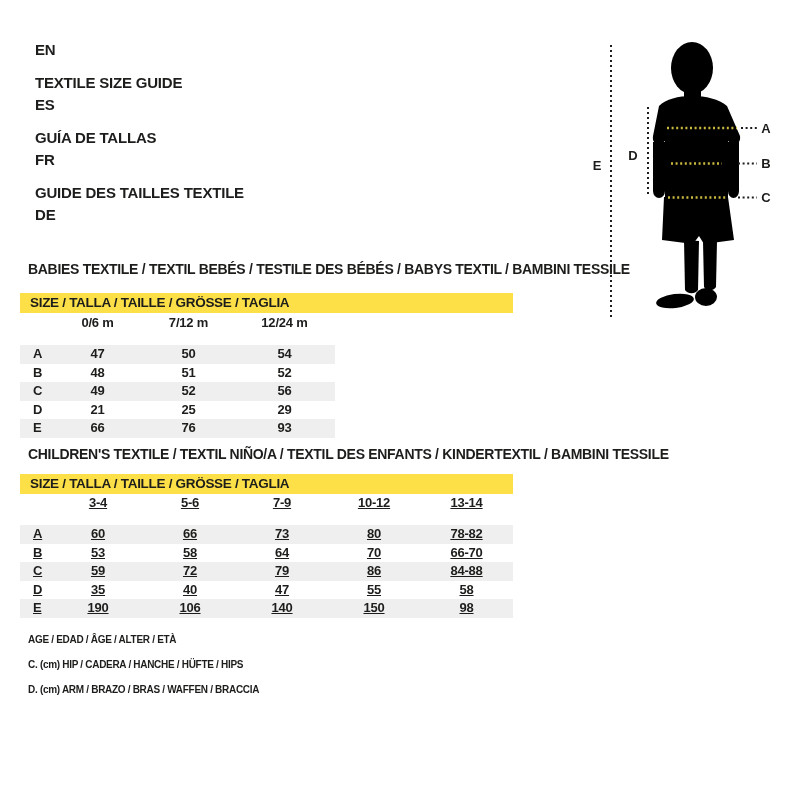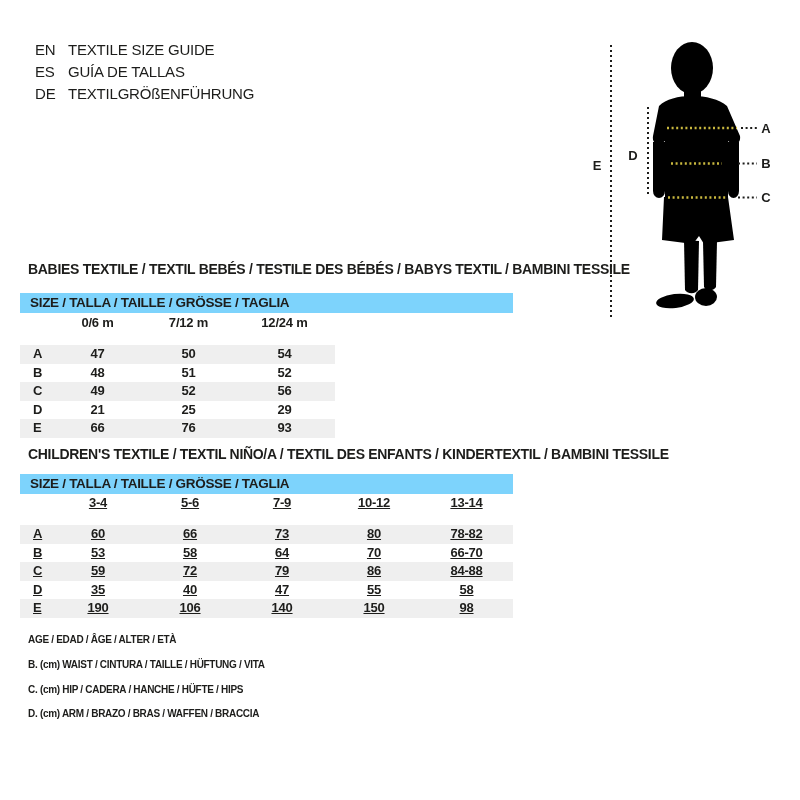--- a/index.html
+++ b/index.html
@@ -5,31 +5,31 @@
   html,body { margin:0; padding:0; }
   body {
     width:800px; height:800px; background:#ffffff;
     font-family:"Liberation Sans", sans-serif;
     color:#1d1d1b; position:relative; overflow:hidden;
   }
   .abs { position:absolute; }
 
   
   .lang-list { left:35px; top:39px; }
-  .lang-row { display:flex; line-height:22px; font-size:15px; font-weight:400; letter-spacing:-0.2px; }
+  .lang-row { display:flex; line-height:22px; font-size:15px; font-weight:700; letter-spacing:-0.2px;flex-direction:column; }
   .lang-code { width:33px; flex:0 0 33px; }
 
   
   .section-heading { font-size:14px; font-weight:700; letter-spacing:-0.3px; line-height:14px; white-space:nowrap; }
   #babies-heading { left:28px; top:262px; }
   #children-heading { left:28px; top:447px;text-align:center; }
 
   
   .size-bar {
-    background:#7dd3fc; height:20px; line-height:20px; padding-left:10px;
+    background:#fde047; height:20px; line-height:20px; padding-left:10px;
     font-size:13.5px; font-weight:700; letter-spacing:-0.3px; width:483px;
   }
   #babies-bar { left:20px; top:293px; }
   #children-bar { left:20px; top:474px; }
 
   
   .grid-row { display:grid; }
   .babies-cols { grid-template-columns:32px 91px 91px 101px; width:315px; }
   .children-cols { grid-template-columns:32px 92px 92px 92px 92px 93px; width:493px;text-decoration:underline; }
   #babies-table { left:20px; top:313px; }
@@ -59,22 +59,25 @@
 <div class="abs lang-list">
   <div class="lang-row">
     <span class="lang-code">EN</span>
     <span class="lang-title">TEXTILE SIZE GUIDE</span>
   </div>
   <div class="lang-row">
     <span class="lang-code">ES</span>
     <span class="lang-title">GUÍA DE TALLAS</span>
   </div>
   <div class="lang-row">
+    <span class="lang-code">FR</span>
+    <span class="lang-title">GUIDE DES TAILLES TEXTILE</span>
+  </div>
+  <div class="lang-row">
     <span class="lang-code">DE</span>
-    <span class="lang-title">TEXTILGRÖßENFÜHRUNG</span>
   </div>
 </div>
 
 <svg id="figure" class="abs" width="200" height="300" viewBox="580 25 200 300">
   <g fill="#000000">
     <ellipse cx="692" cy="68" rx="21" ry="26"></ellipse>
     <rect x="684" y="86" width="17" height="20"></rect>
     <path d="M659,106 C666,99 678,96 692,96 C706,96 719,99 727,106 L740,136 C741,142 737,145 732,144 L728,141 L728,197 L665,197 L665,141 L661,144 C656,145 652,142 653,136 Z"></path>
     <path d="M653,142 l12,0 0,49 a6,7 0 0 1 -12,0 Z"></path>
     <path d="M728,142 l11,0 0,49 a5.5,7 0 0 1 -11,0 Z"></path>
@@ -192,16 +195,15 @@
     <div class="cell">190</div>
     <div class="cell">106</div>
     <div class="cell">140</div>
     <div class="cell">150</div>
     <div class="cell">98</div>
   </div>
 </div>
 
 <div class="abs legend">
   <div class="legend-line">AGE / EDAD / ÂGE / ALTER / ETÀ</div>
-  <div class="legend-line">B. (cm) WAIST / CINTURA / TAILLE / HÜFTUNG / VITA</div>
   <div class="legend-line">C. (cm) HIP / CADERA / HANCHE / HÜFTE / HIPS</div>
   <div class="legend-line">D. (cm) ARM / BRAZO / BRAS / WAFFEN / BRACCIA</div>
 </div>
 
 </body></html>

